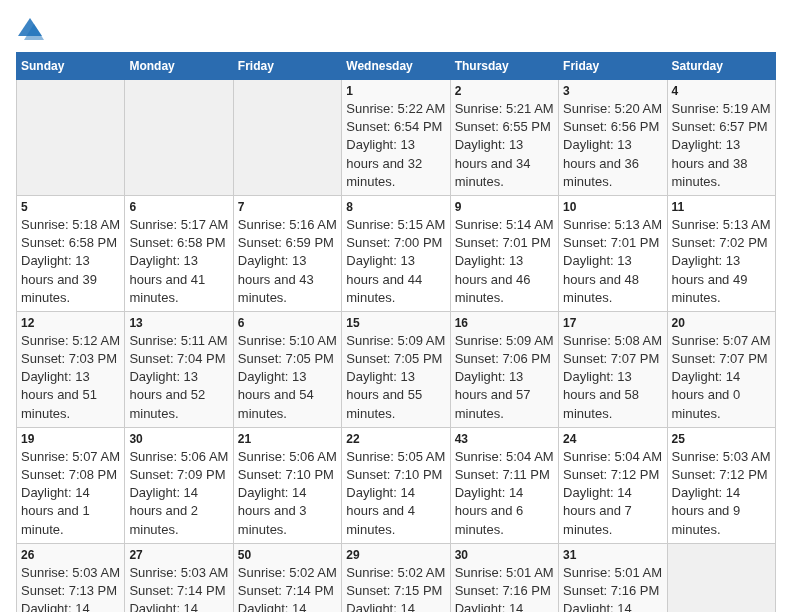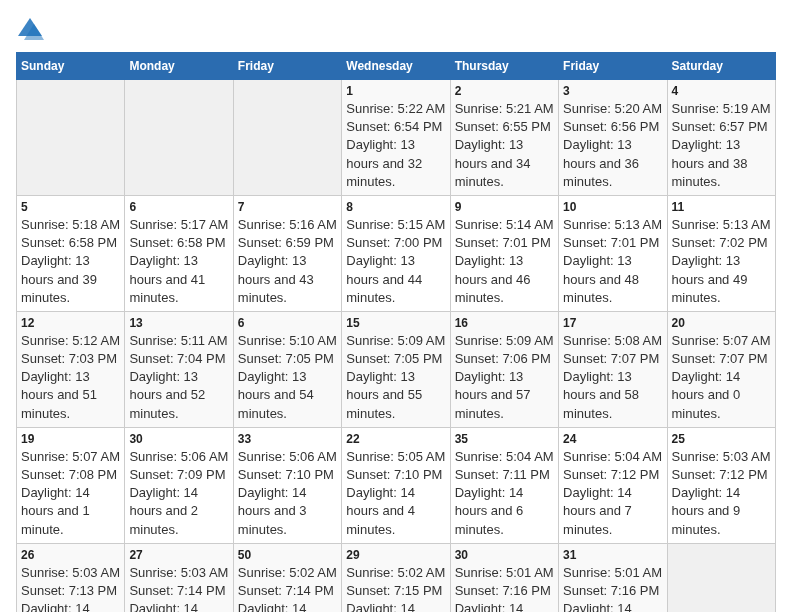--- a/index.html
+++ b/index.html
@@ -213,29 +213,29 @@
       <tr>
         <td>
           <span class="day-number">19</span>
           <div class="cell-content">Sunrise: 5:07 AM<br>Sunset: 7:08 PM<br>Daylight: 14 hours and 1 minute.</div>
         </td>
         <td>
           <span class="day-number">30</span>
           <div class="cell-content">Sunrise: 5:06 AM<br>Sunset: 7:09 PM<br>Daylight: 14 hours and 2 minutes.</div>
         </td>
         <td>
-          <span class="day-number">33</span>
+          <span class="day-number">21</span>
           <div class="cell-content">Sunrise: 5:06 AM<br>Sunset: 7:10 PM<br>Daylight: 14 hours and 3 minutes.</div>
         </td>
         <td>
           <span class="day-number">22</span>
           <div class="cell-content">Sunrise: 5:05 AM<br>Sunset: 7:10 PM<br>Daylight: 14 hours and 4 minutes.</div>
         </td>
         <td>
-          <span class="day-number">35</span>
+          <span class="day-number">43</span>
           <div class="cell-content">Sunrise: 5:04 AM<br>Sunset: 7:11 PM<br>Daylight: 14 hours and 6 minutes.</div>
         </td>
         <td>
           <span class="day-number">24</span>
           <div class="cell-content">Sunrise: 5:04 AM<br>Sunset: 7:12 PM<br>Daylight: 14 hours and 7 minutes.</div>
         </td>
         <td>
           <span class="day-number">25</span>
           <div class="cell-content">Sunrise: 5:03 AM<br>Sunset: 7:12 PM<br>Daylight: 14 hours and 9 minutes.</div>
         </td>

